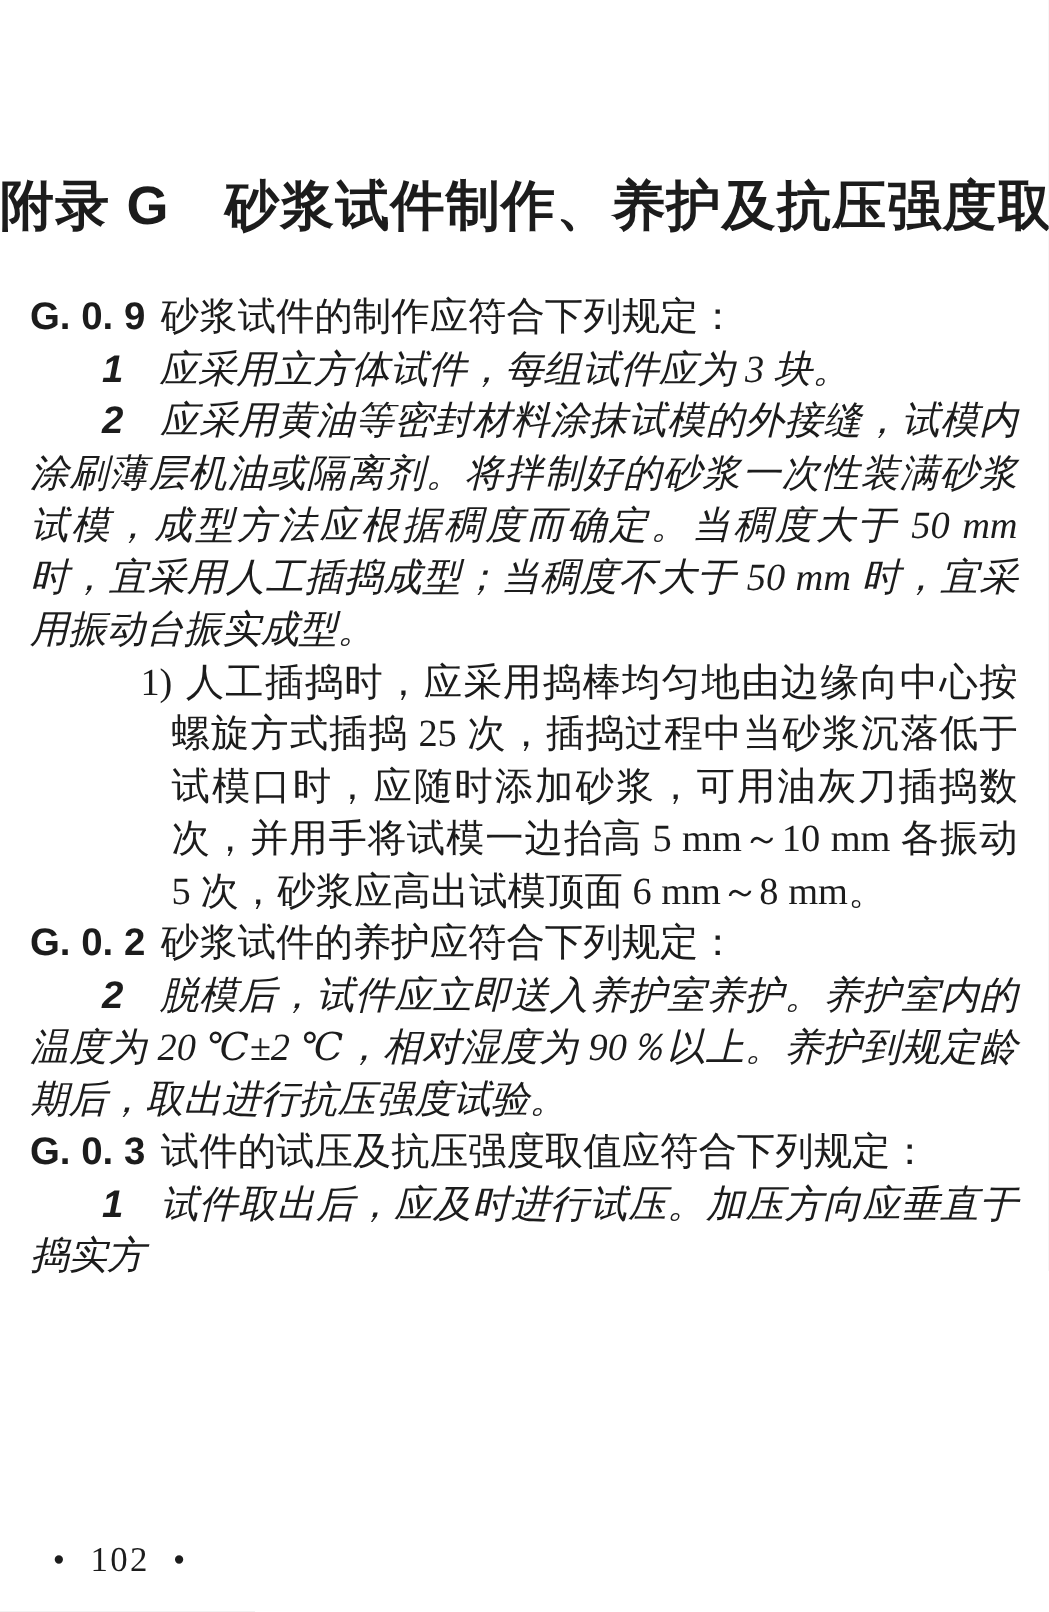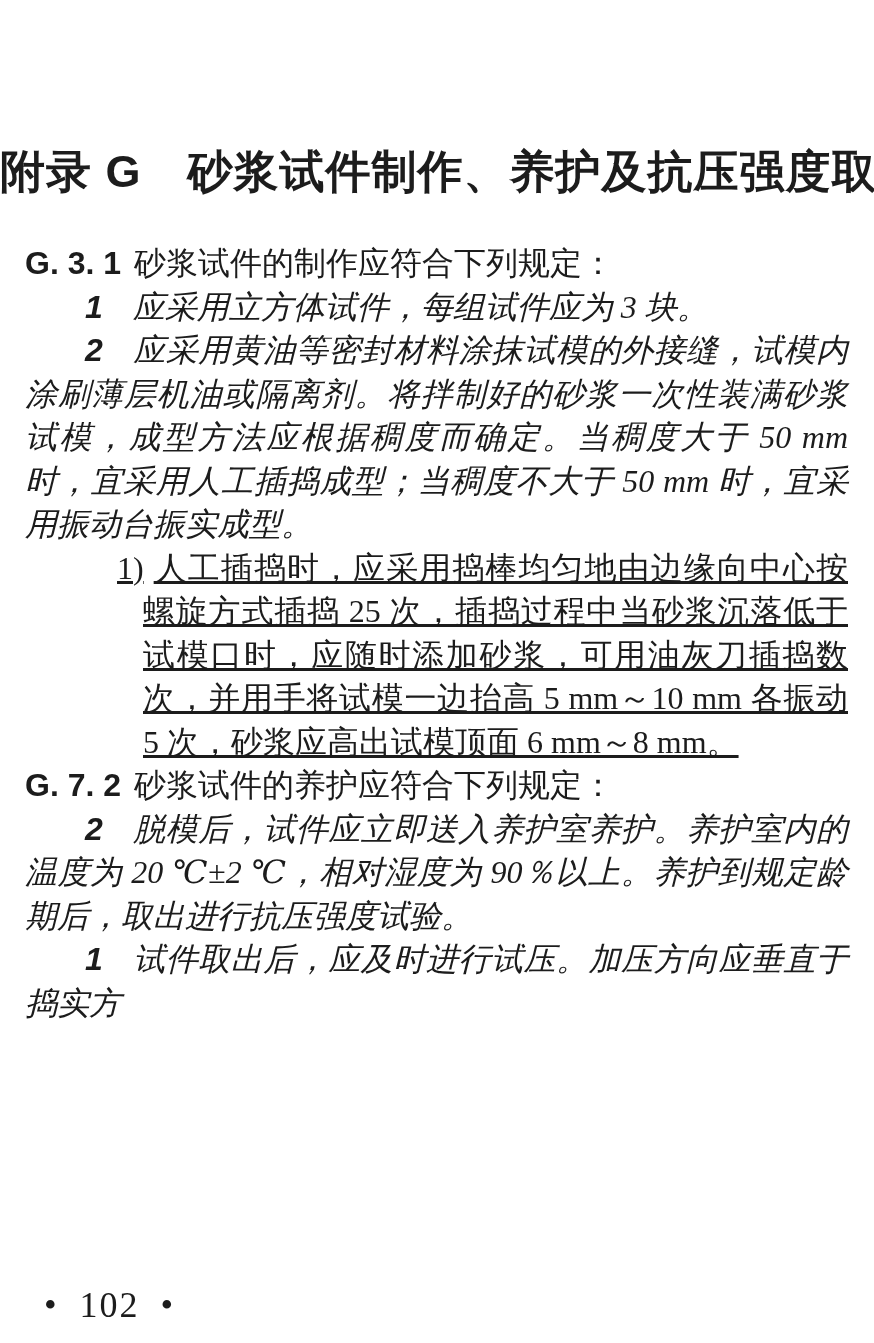--- a/index.html
+++ b/index.html
@@ -39,41 +39,42 @@
   }
   .para { margin: 0; }
   .para .label {
     font-weight: bold;
     font-family: "Liberation Sans", "DejaVu Sans", sans-serif;
   }
   .clause { text-indent: 0; }
   .clause .label { margin-right: 13px; }
   .item { text-indent: 60px; font-style: italic; }
   .item .label { margin-right: 30px; }
-  .subitem { padding-left: 118px; text-indent: -26px; text-decoration: underline; }
+  .subitem { padding-left: 118px; text-indent: -26px; }
   .subitem .label { font-weight: normal; font-family: inherit; margin-right: 10px; }
   .footer {
     position: absolute;
     left: 44px;
     top: 1284px;
-    font-size: 36px;
+    font-size: 29px;
     letter-spacing: 2px;
     word-spacing: 10px;
   }
 </style>
 </head>
 <body>
 
 <div class="page">
   <h1 class="title">附录 G　砂浆试件制作、养护及抗压强度取值</h1>
 
   <div class="doc-body" id="doc-body">
-      <div class="para clause"><span class="label">G. 3. 1</span><span class="text">砂浆试件的制作应符合下列规定：</span></div>
+      <div class="para clause"><span class="label">G. 0. 9</span><span class="text">砂浆试件的制作应符合下列规定：</span></div>
       <div class="para item"><span class="label">1</span><span class="text">应采用立方体试件，每组试件应为 3 块。</span></div>
       <div class="para item"><span class="label">2</span><span class="text">应采用黄油等密封材料涂抹试模的外接缝，试模内涂刷薄层机油或隔离剂。将拌制好的砂浆一次性装满砂浆试模，成型方法应根据稠度而确定。当稠度大于 50 mm 时，宜采用人工插捣成型；当稠度不大于 50 mm 时，宜采用振动台振实成型。</span></div>
       <div class="para subitem"><span class="label">1)</span><span class="text">人工插捣时，应采用捣棒均匀地由边缘向中心按螺旋方式插捣 25 次，插捣过程中当砂浆沉落低于试模口时，应随时添加砂浆，可用油灰刀插捣数次，并用手将试模一边抬高 5 mm～10 mm 各振动 5 次，砂浆应高出试模顶面 6 mm～8 mm。</span></div>
-      <div class="para clause"><span class="label">G. 7. 2</span><span class="text">砂浆试件的养护应符合下列规定：</span></div>
+      <div class="para clause"><span class="label">G. 0. 2</span><span class="text">砂浆试件的养护应符合下列规定：</span></div>
       <div class="para item"><span class="label">2</span><span class="text">脱模后，试件应立即送入养护室养护。养护室内的温度为 20 ℃±2 ℃，相对湿度为 90％以上。养护到规定龄期后，取出进行抗压强度试验。</span></div>
+      <div class="para clause"><span class="label">G. 0. 3</span><span class="text">试件的试压及抗压强度取值应符合下列规定：</span></div>
       <div class="para item"><span class="label">1</span><span class="text">试件取出后，应及时进行试压。加压方向应垂直于捣实方</span></div>
     </div>
 
   <div class="footer">• 102 •</div>
 </div>
 
 </body></html>

